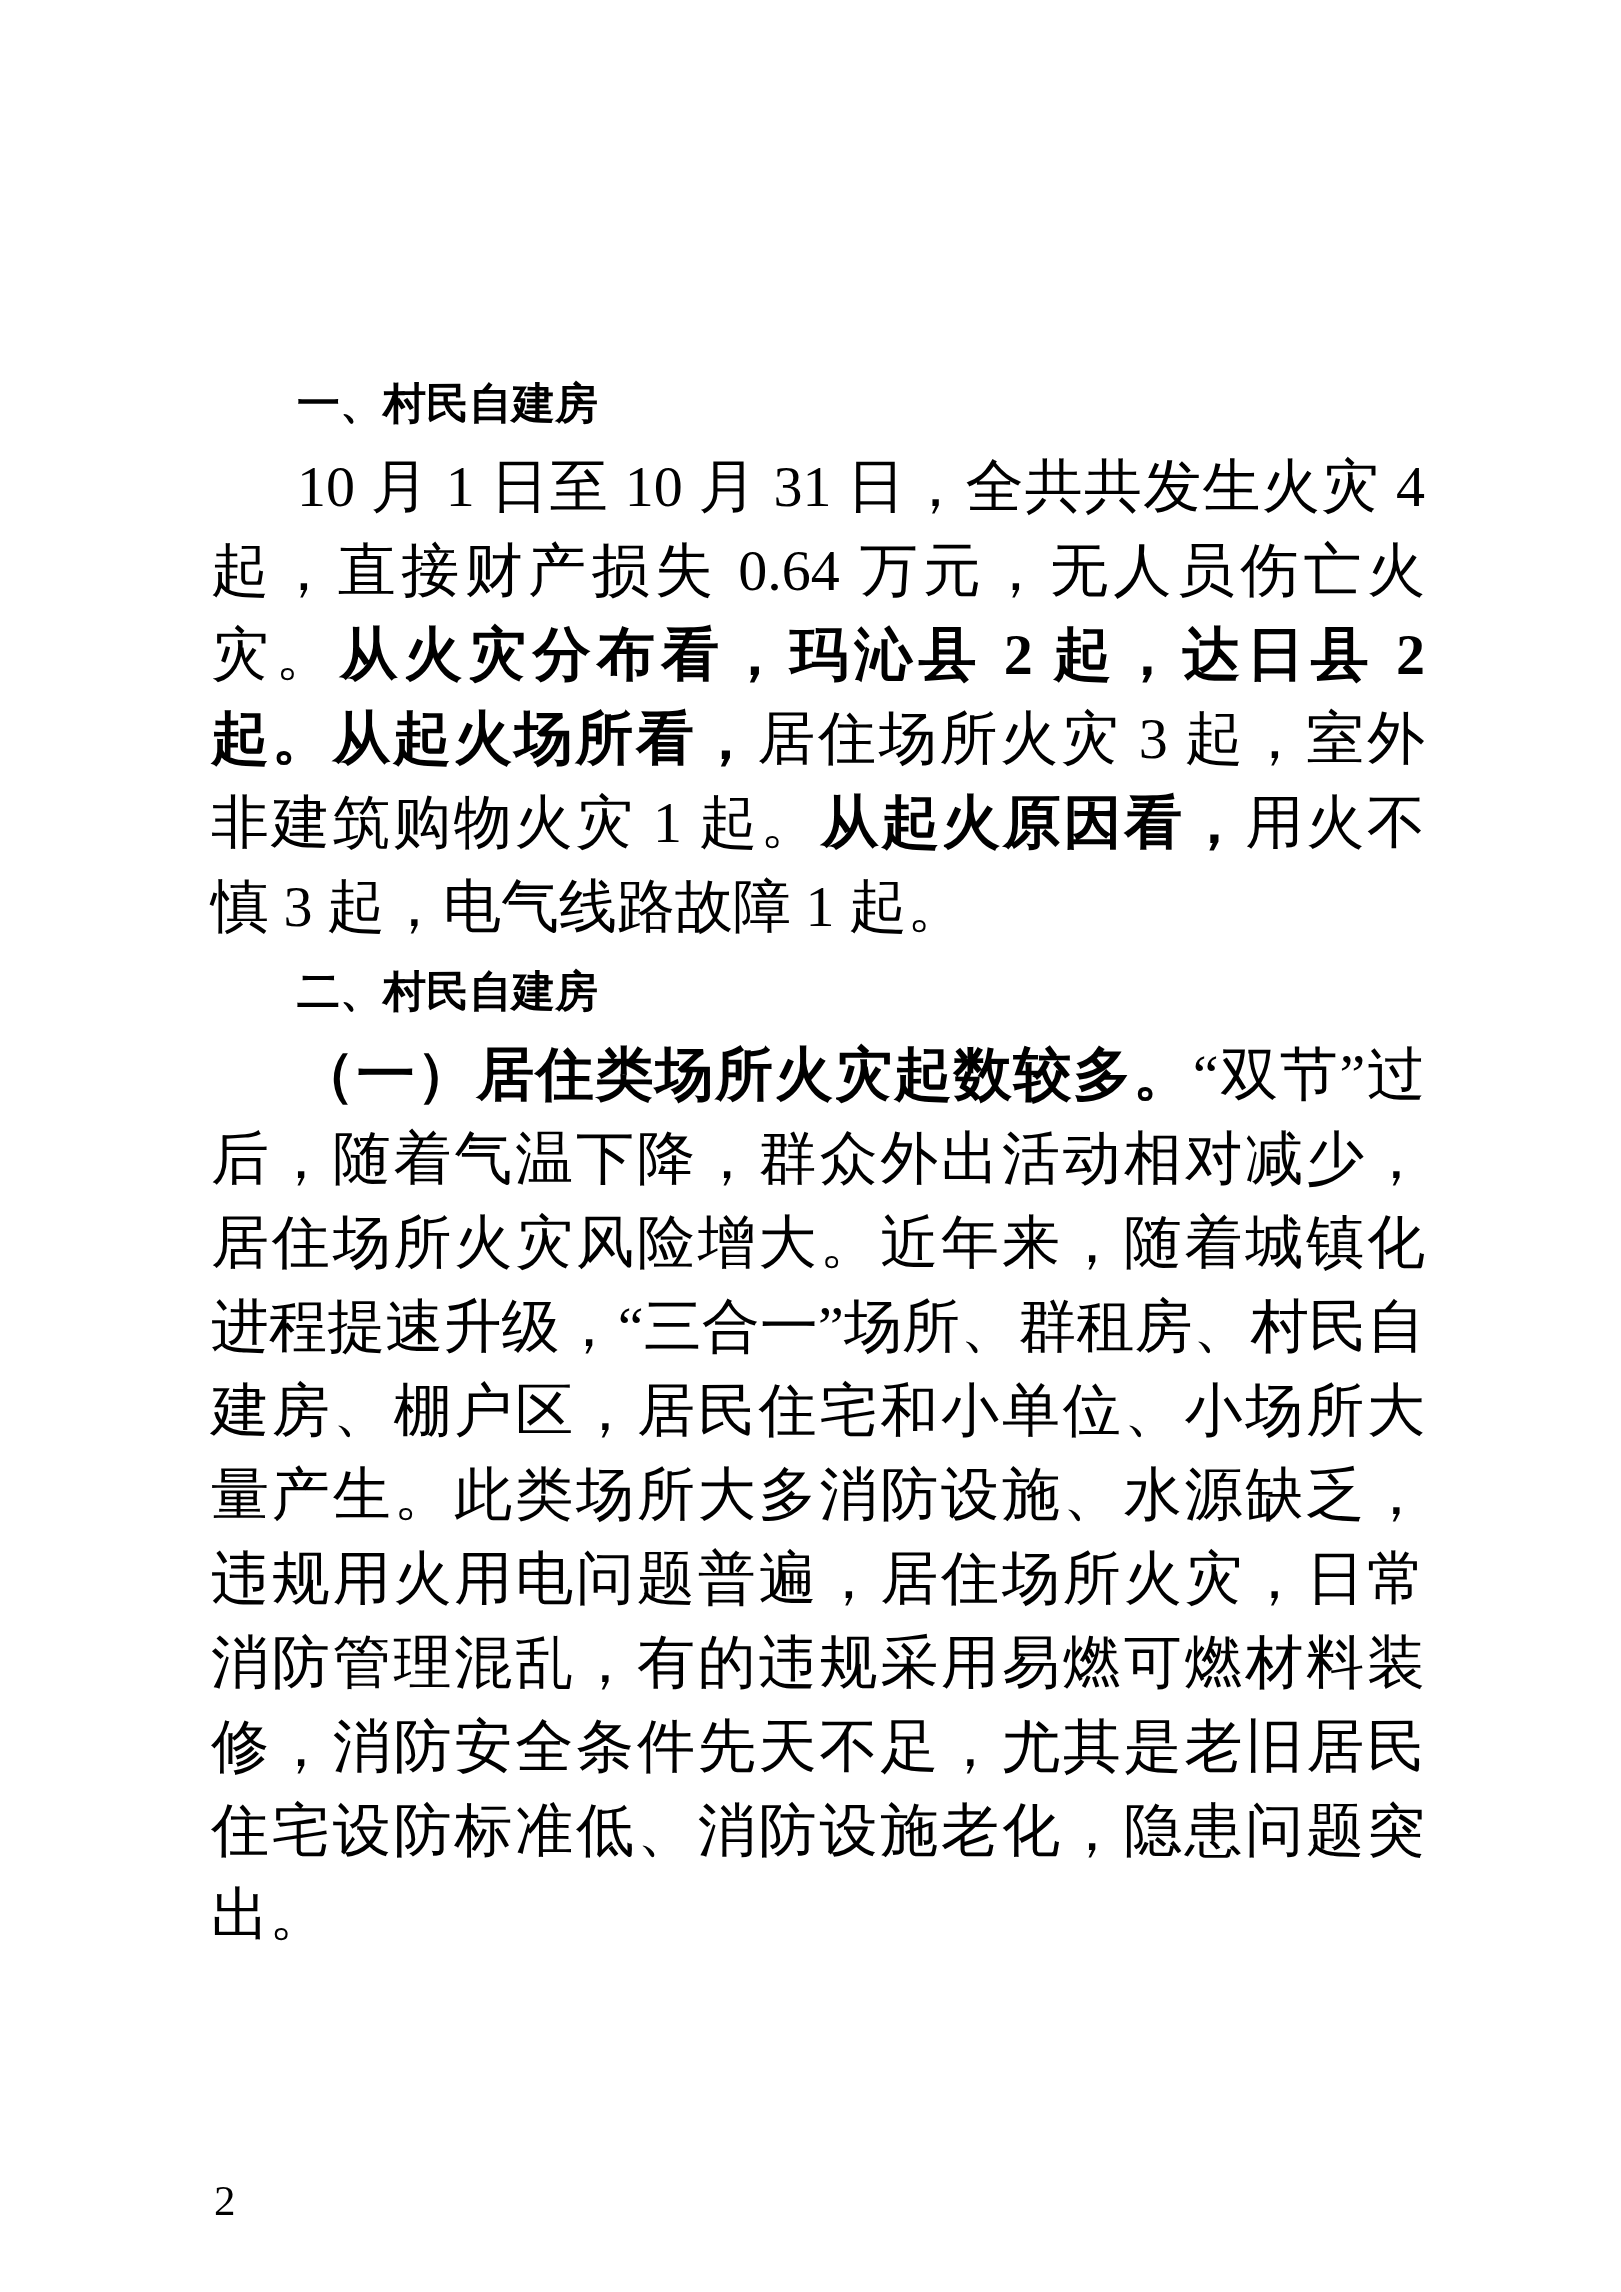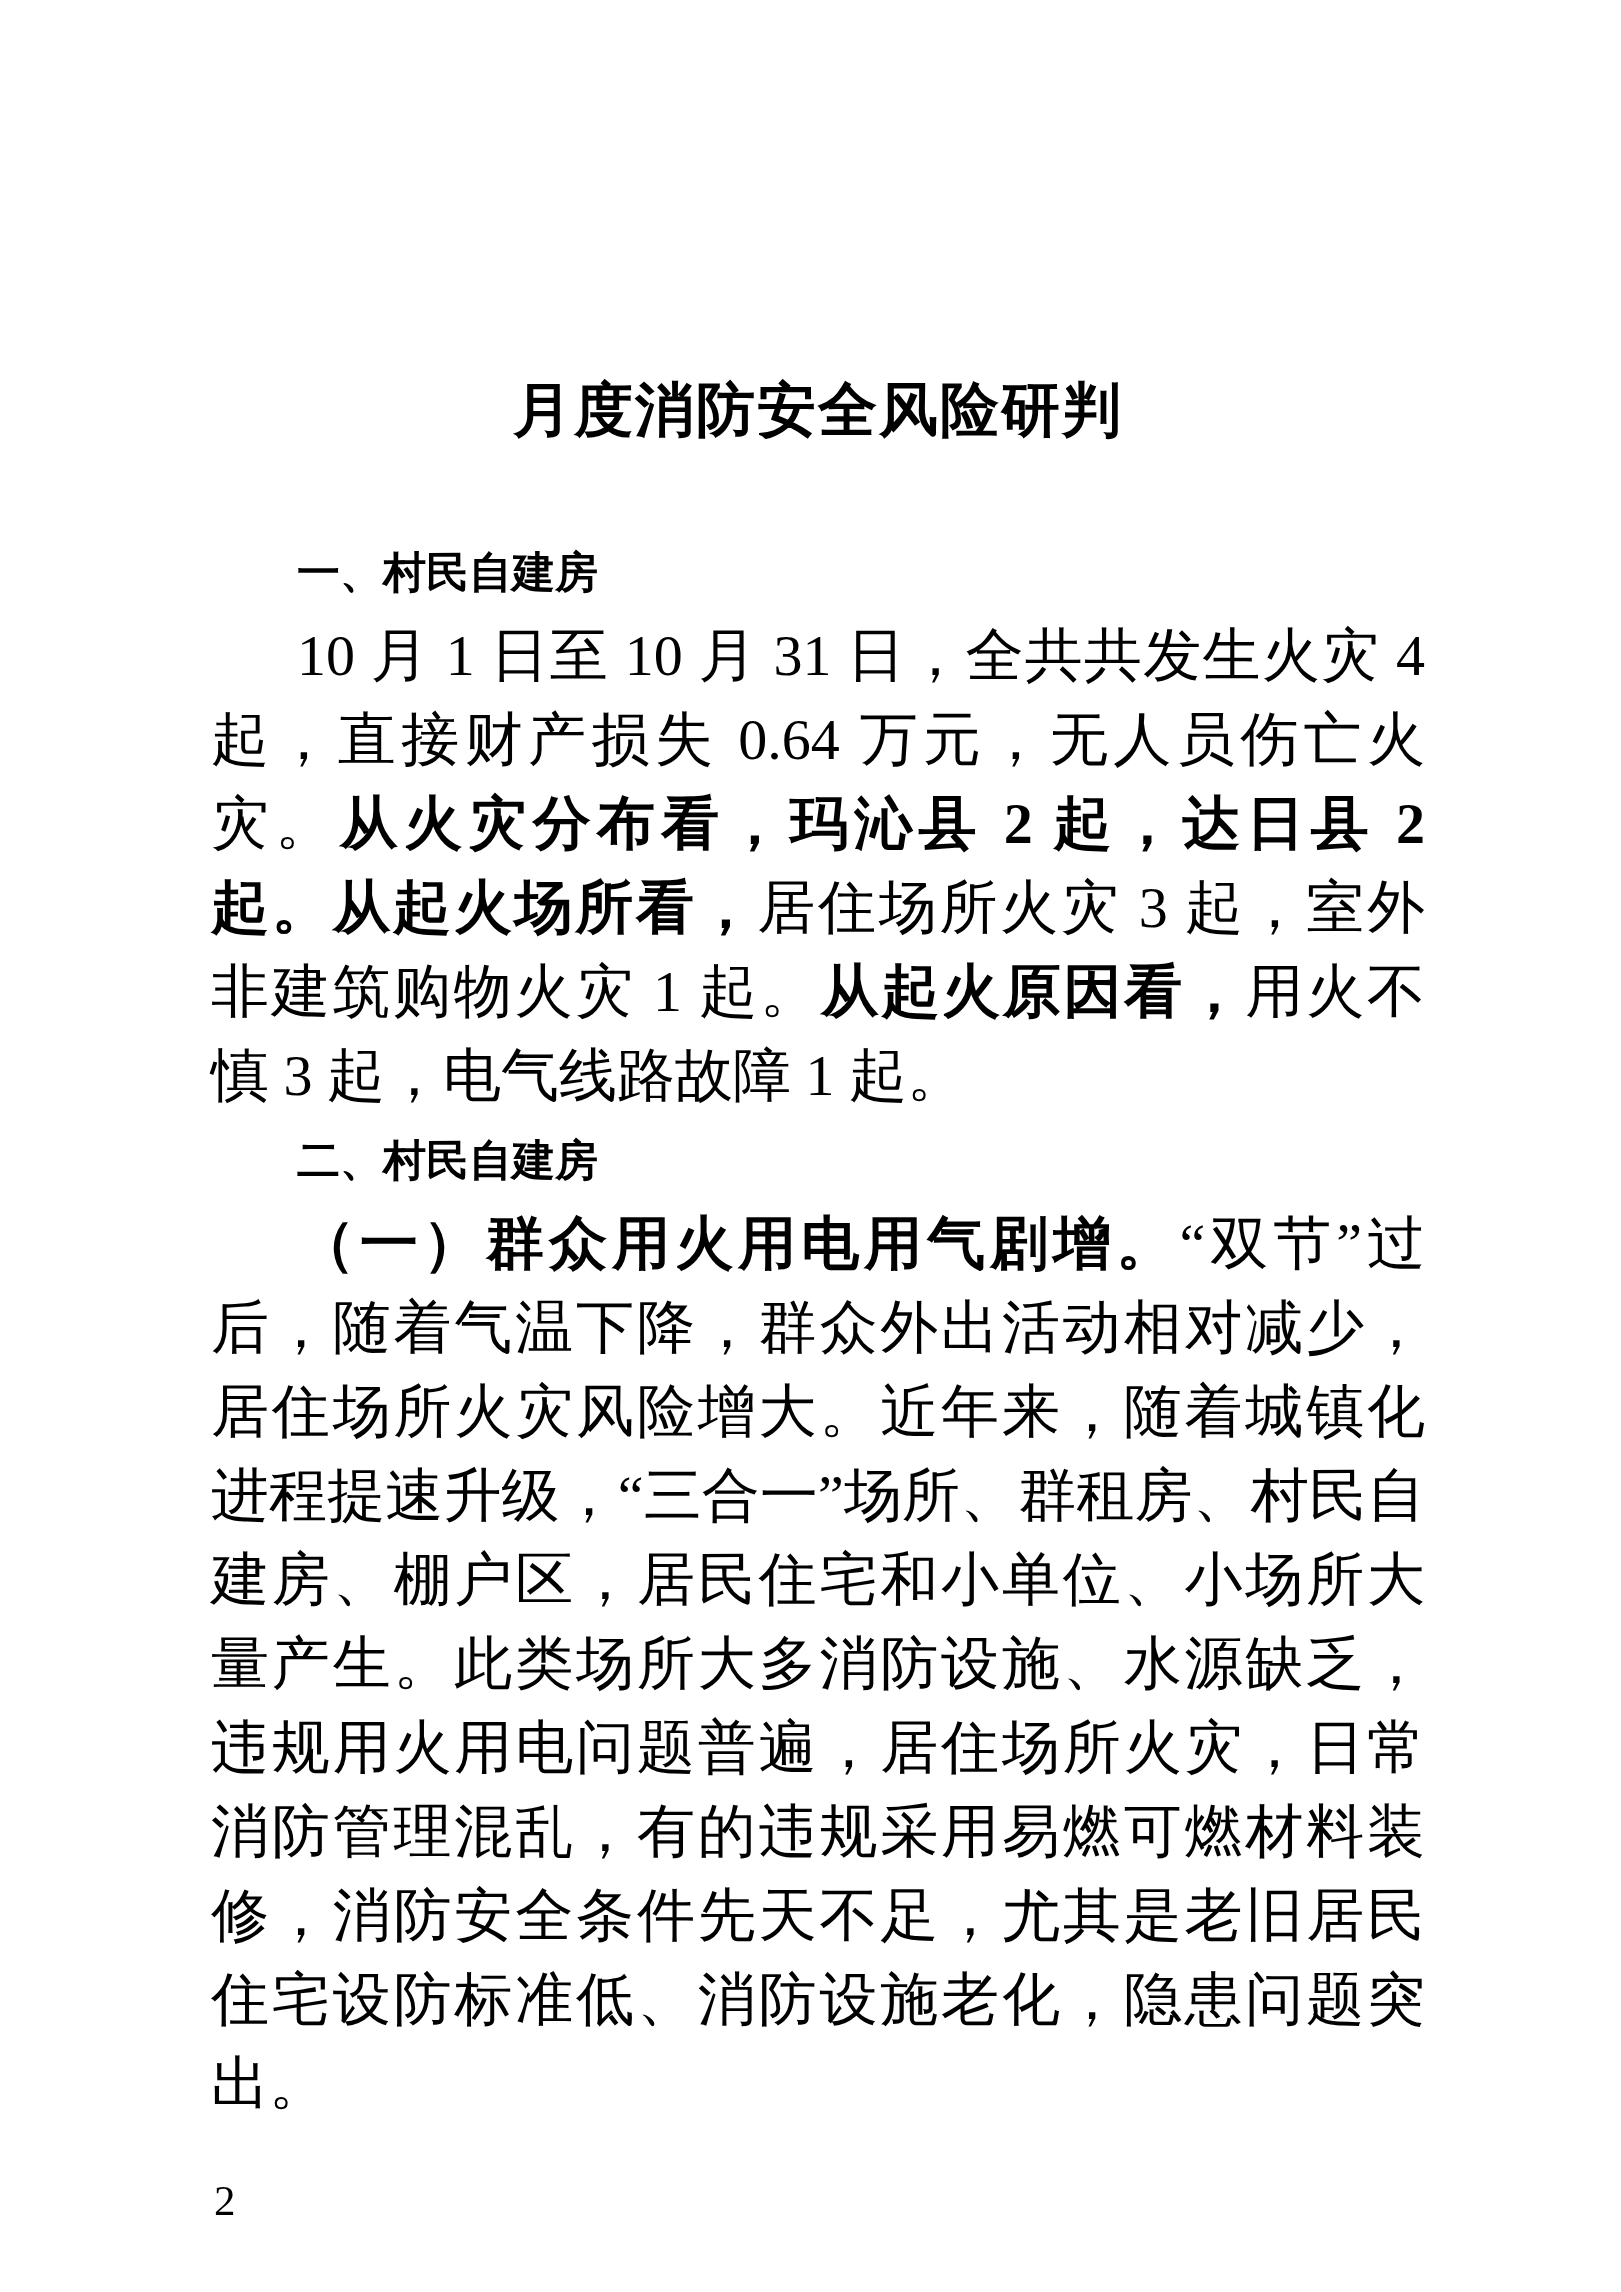--- a/index.html
+++ b/index.html
@@ -52,27 +52,26 @@
     font-size: 43px;
     line-height: 59px;
     font-family: "Liberation Serif", "DejaVu Serif", serif;
   }
 </style>
 </head>
 <body>
 
 <div class="page">
 
-  <h1 class="doc-title">月度消防安全风险研判</h1>
 
   <h2 class="sec-heading">一、村民自建房</h2>
 
   <p class="para"><span class="r">10 月 1 日至 10 月 31 日，全共共发生火灾 4 起，直接财产损失 0.64 万元，无人员伤亡火灾。</span><span class="b">从火灾分布看，玛沁县 2 起，达日县 2 起。从起火场所看，</span><span class="r">居住场所火灾 3 起，室外非建筑购物火灾 1 起。</span><span class="b">从起火原因看，</span><span class="r">用火不慎 3 起，电气线路故障 1 起。</span></p>
 
   <h2 class="sec-heading">二、村民自建房</h2>
 
-  <p class="para"><span class="b">（一）群众用火用电用气剧增。</span><span class="r">“双节”过后，随着气温下降，群众外出活动相对减少，居住场所火灾风险增大。近年来，随着城镇化进程提速升级，“三合一”场所、群租房、村民自建房、棚户区，居民住宅和小单位、小场所大量产生。此类场所大多消防设施、水源缺乏，违规用火用电问题普遍，居住场所火灾，日常消防管理混乱，有的违规采用易燃可燃材料装修，消防安全条件先天不足，尤其是老旧居民住宅设防标准低、消防设施老化，隐患问题突出。</span></p>
+  <p class="para"><span class="b">（一）居住类场所火灾起数较多。</span><span class="r">“双节”过后，随着气温下降，群众外出活动相对减少，居住场所火灾风险增大。近年来，随着城镇化进程提速升级，“三合一”场所、群租房、村民自建房、棚户区，居民住宅和小单位、小场所大量产生。此类场所大多消防设施、水源缺乏，违规用火用电问题普遍，居住场所火灾，日常消防管理混乱，有的违规采用易燃可燃材料装修，消防安全条件先天不足，尤其是老旧居民住宅设防标准低、消防设施老化，隐患问题突出。</span></p>
 
 
 </div>
 
 <div class="page-number">2</div>
 
 
 </body></html>

